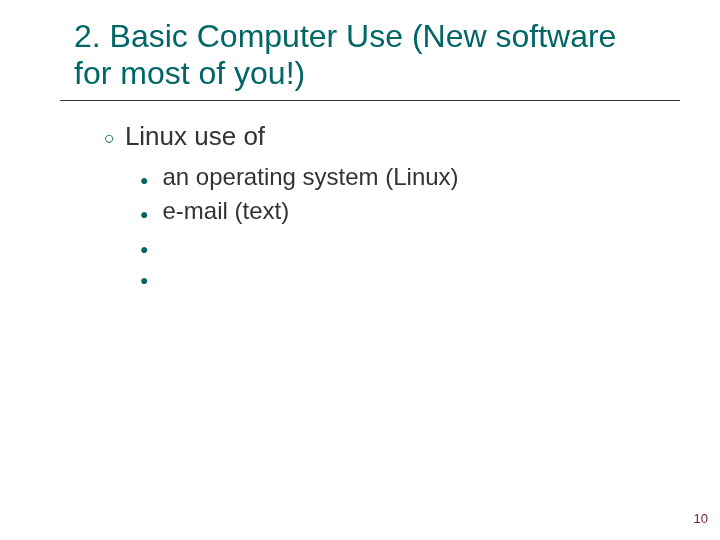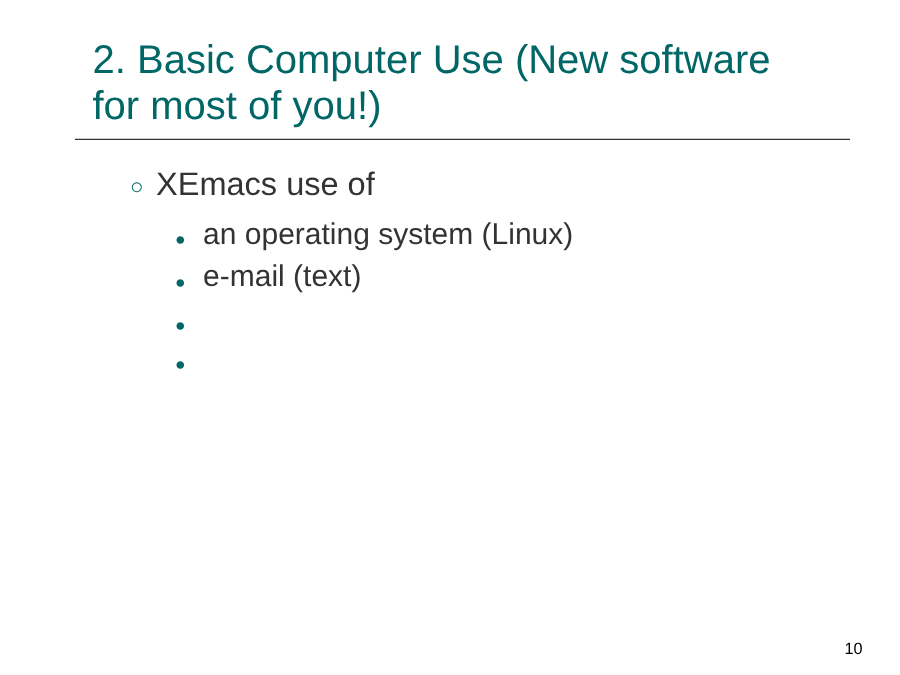--- a/index.html
+++ b/index.html
@@ -18,21 +18,21 @@
   height: 540px;
   padding: 14px 40px 20px 60px;
   position: relative;
 }
 .title {
   color: #006666;
   font-family: Arial, Helvetica, sans-serif;
   font-size: 32px;
   line-height: 1.15;
   font-weight: 400;
-  margin: 15px 0 8px 14px;
+  margin: 4px 0 8px 14px;
   padding-right: 20px;
 }
 .rule {
   border: none;
   border-top: 1px solid #333;
   margin: 0 0 18px 0;
 }
 .body {
   margin-left: 44px;
   font-size: 26px;
@@ -59,36 +59,36 @@
   line-height: 1.45;
 }
 .level2-item .dot {
   color: #006666;
   font-size: 14px;
   margin-right: 14px;
   margin-top: 10px;
 }
 .pagenum {
   position: absolute;
-  right: 30px;
+  right: 12px;
   bottom: 14px;
   font-size: 13px;
-  color: #000000;
+  color: #7f1d1d;
 }
 </style>
 </head>
 <body>
 
 <div class="slide">
   <h1 class="title">2. Basic Computer Use (New software for most of you!)</h1>
   <hr class="rule">
   <div class="body">
     <div class="level1">
       <span class="bullet">○</span>
-      <span>XEmacs use of</span>
+      <span>Linux use of</span>
     </div>
     <div class="level2">
       <div class="level2-item">
         <span class="dot">●</span>
         <span>an operating system (Linux)</span>
       </div>
       <div class="level2-item">
         <span class="dot">●</span>
         <span>e-mail (text)</span>
       </div>

